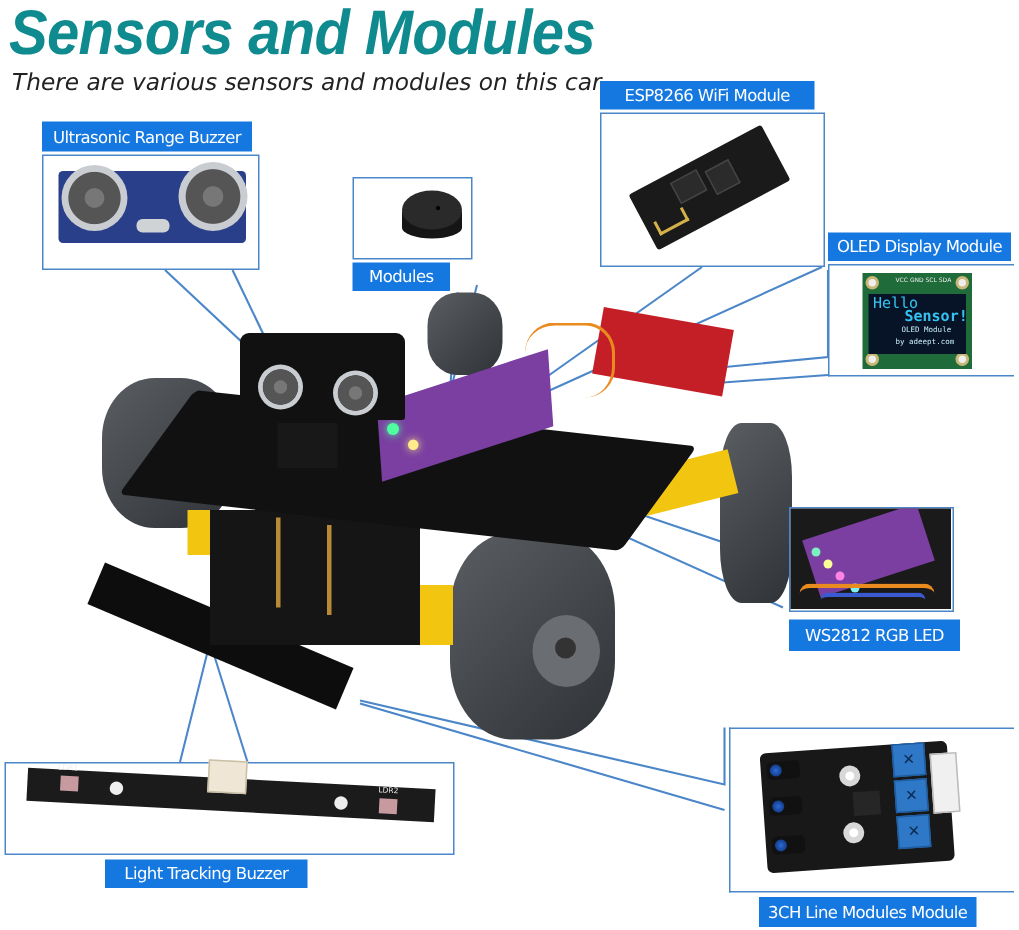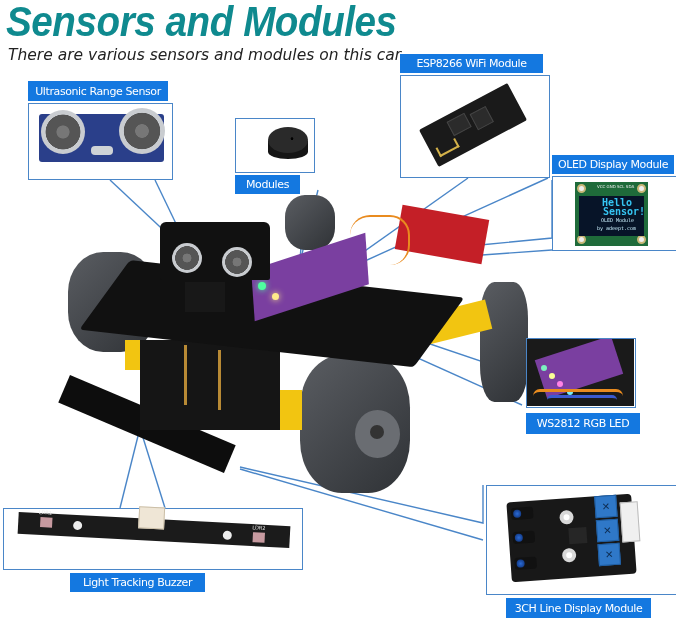--- a/index.html
+++ b/index.html
@@ -104,21 +104,21 @@
     <polyline points="522,405 300,305"></polyline>
 
     <polyline points="120,508 140,428"></polyline>
     <polyline points="165,508 140,428"></polyline>
 
     <polyline points="483,485 483,523 240,467"></polyline>
     <polyline points="483,540 240,469"></polyline>
   </g>
 </svg>
 
-<div class="label" style="left:28px; top:81px; width:140px; height:20px;">Ultrasonic Range Sensor</div>
+<div class="label" style="left:28px; top:81px; width:140px; height:20px;">Ultrasonic Range Buzzer</div>
 <div class="frame" style="left:28px; top:103px; width:145px; height:77px;">
   <div class="us-board" style="left:10px; top:10px; width:125px; height:48px;">
     <div class="us-eye" style="left:2px; top:-4px; width:44px; height:44px;"></div>
     <div class="us-eye" style="left:80px; top:-6px; width:46px; height:46px;"></div>
     <div class="crystal" style="left:52px; top:32px; width:22px; height:9px;"></div>
   </div>
 </div>
 
 <div class="label" style="left:400px; top:54px; width:143px; height:19px;">ESP8266 WiFi Module</div>
 <div class="frame" style="left:400px; top:75px; width:150px; height:103px;">
@@ -131,21 +131,21 @@
 
 <div class="label" style="left:552px; top:155px; width:122px; height:19px;">OLED Display Module</div>
 <div class="frame" style="left:552px; top:176px; width:124px; height:75px; border-right:none;">
   <div class="oled-pcb" style="left:22px; top:5px; width:73px; height:64px;">
     <div class="oled-hole" style="left:2px; top:2px;"></div>
     <div class="oled-hole" style="right:2px; top:2px;"></div>
     <div class="oled-hole" style="left:2px; bottom:2px;"></div>
     <div class="oled-hole" style="right:2px; bottom:2px;"></div>
     <div style="position:absolute; left:22px; top:2px; font-size:4px; color:#eee; font-family:'DejaVu Sans',sans-serif;">VCC GND SCL SDA</div>
     <div class="oled-screen" style="left:4px; top:14px; width:65px; height:40px;">
-      <div style="position:absolute; left:3px; top:1px; font-size:10px; font-weight:700;margin-left:20px;">Hello</div>
+      <div style="position:absolute; left:3px; top:1px; font-size:10px; font-weight:400;">Hello</div>
       <div style="position:absolute; left:24px; top:10px; font-size:10px; font-weight:700;">Sensor!</div>
       <div style="position:absolute; left:22px; top:21px; font-size:5px; color:#c9eefc;">OLED Module</div>
       <div style="position:absolute; left:18px; top:29px; font-size:5px; color:#c9eefc;">by adeept.com</div>
     </div>
   </div>
 </div>
 
 <div class="frame" style="left:235px; top:118px; width:80px; height:55px;">
   <div class="buzzer-side" style="left:32px; top:22px; width:40px; height:18px;"></div>
   <div class="buzzer" style="left:32px; top:8px; width:40px; height:26px;"></div>
@@ -224,13 +224,13 @@
     <div class="ir-blue" style="left:6px; top:58px; width:8px; height:8px;"></div>
     <div class="mount" style="left:52px; top:12px; width:14px; height:14px;"></div>
     <div class="mount" style="left:52px; top:50px; width:14px; height:14px;"></div>
     <div class="ic" style="left:60px; top:30px; width:18px; height:16px;"></div>
     <div class="pot" style="left:88px; top:0px; width:22px; height:22px;"></div>
     <div class="pot" style="left:88px; top:24px; width:22px; height:22px;"></div>
     <div class="pot" style="left:88px; top:48px; width:22px; height:22px;"></div>
     <div class="white-conn" style="left:113px; top:8px; width:18px; height:40px;"></div>
   </div>
 </div>
-<div class="label" style="left:506px; top:598px; width:145px; height:20px;">3CH Line Display Module</div>
+<div class="label" style="left:506px; top:598px; width:145px; height:20px;">3CH Line Modules Module</div>
 
 </body></html>

